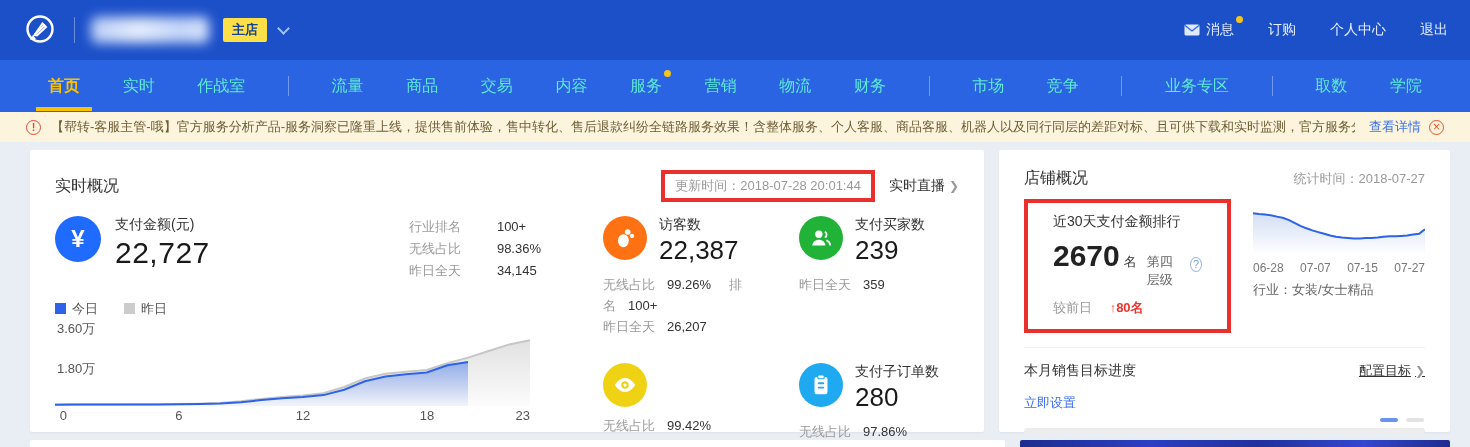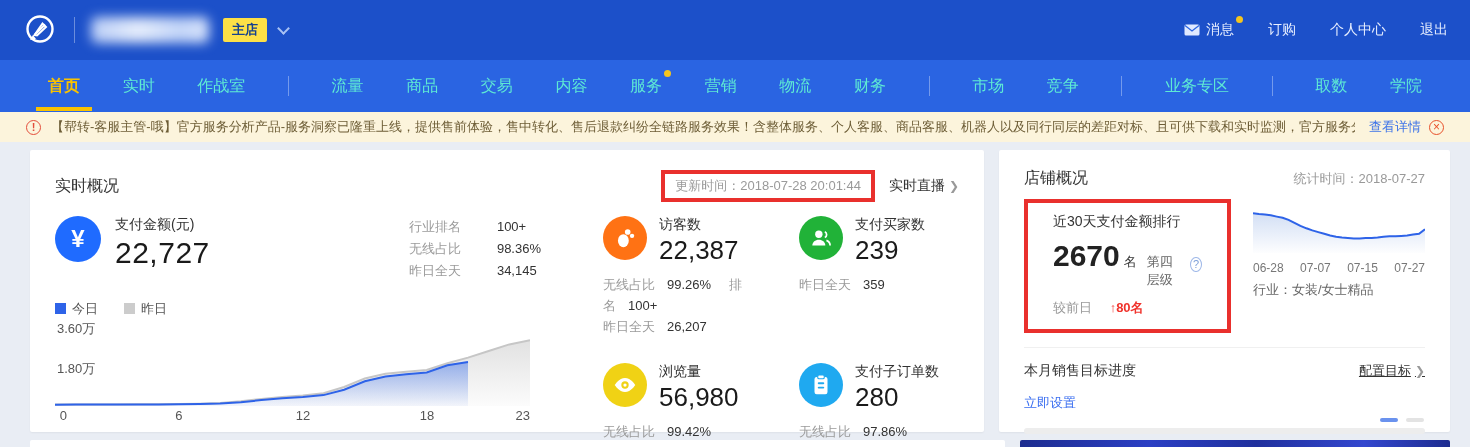--- a/index.html
+++ b/index.html
@@ -315,24 +315,20 @@
 
         <div class="metric">
           <div class="head">
             <span class="m-icon" style="background:#f0d215">
               <svg viewBox="0 0 24 24">
                   <path d="M12 5.5C6.5 5.5 2.5 12 2.5 12s4 6.5 9.5 6.5 9.5-6.5 9.5-6.5-4-6.5-9.5-6.5z" fill="#fff"></path>
                   <circle cx="12" cy="12" r="3.4" fill="#f0d215"></circle>
                   <circle cx="12" cy="12" r="1.5" fill="#fff"></circle>
                 </svg>
             </span>
-            <div class="m-txt">
-              <div class="m-label">浏览量</div>
-              <div class="m-val">56,980</div>
-            </div>
           </div>
           <div class="rows">
             <div><span class="l">无线占比</span><span class="v">99.42%</span></div>
             <div><span class="l">昨日全天</span><span class="v">72,999</span></div>
           </div>
         </div>
 
         <div class="metric">
           <div class="head">
             <span class="m-icon" style="background:#1fa9f0">

